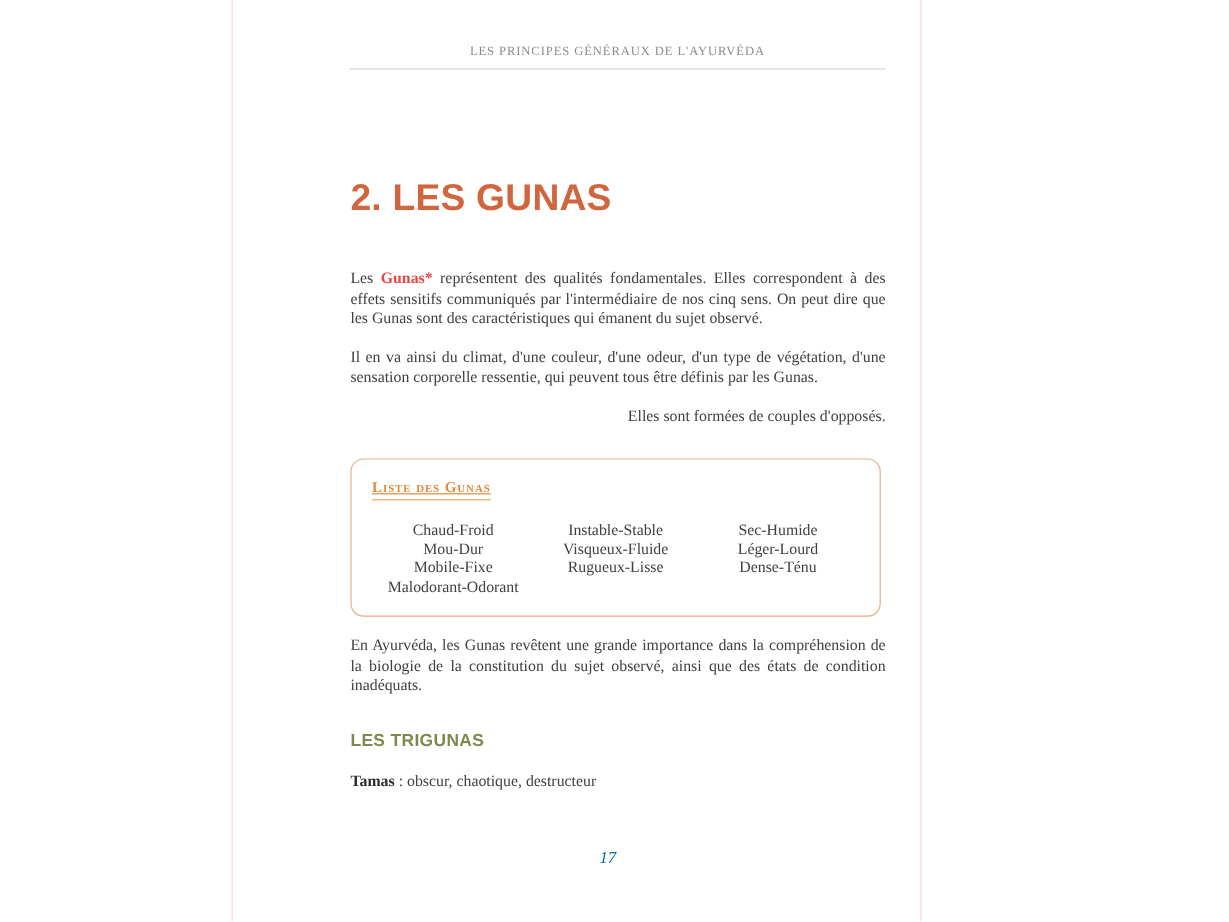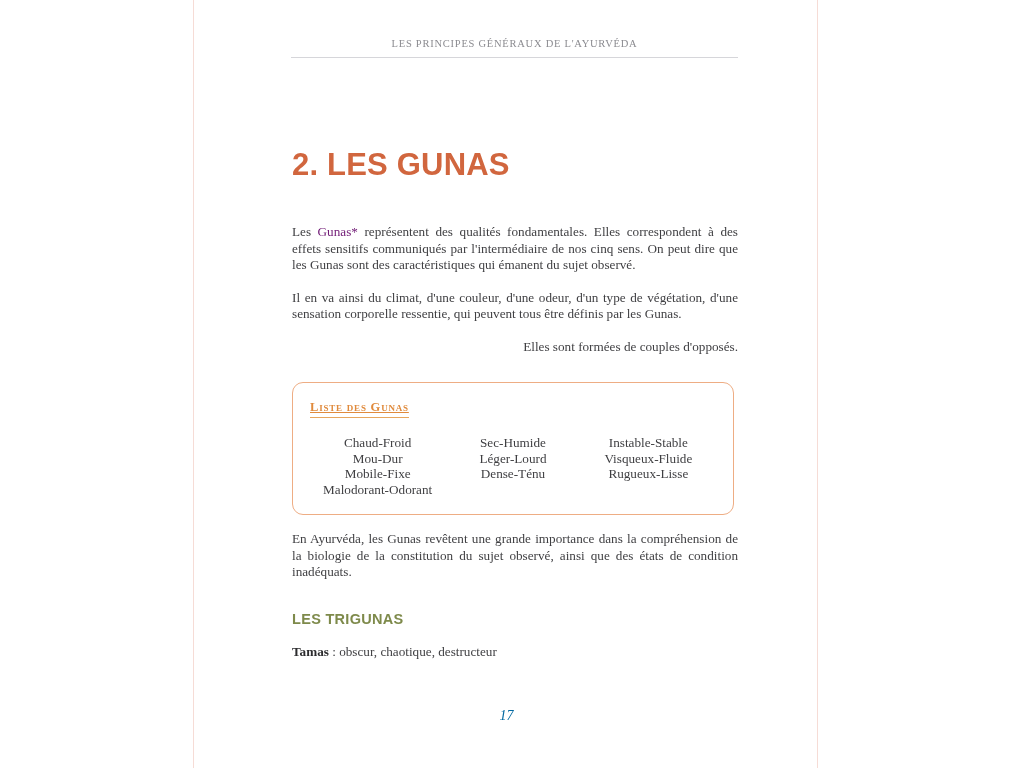--- a/index.html
+++ b/index.html
@@ -14,21 +14,21 @@
     overflow: hidden;
     font-family: "Liberation Serif", serif;
     color: #3a3a3a;
   }
 
   
   #page-sheet {
     position: absolute;
     left: 193px;
     top: 0;
-    width: 625px;
+    width: 575px;
     height: 768px;
     background: #ffffff;
     border-left: 1px solid #f6dcd6;
     border-right: 1px solid #f6dcd6;
     box-sizing: border-box;
   }
 
   
   #running-head {
     position: absolute;
@@ -74,21 +74,21 @@
     font-family: "Liberation Serif", serif;
     font-size: 13.2px;
     line-height: 16.5px;
     text-align: justify;
     color: #3f3f42;
   }
   p.p-intro  { margin-top: 42px; }
   p.p-next   { margin-top: 16px; }
   p.p-short  { margin-top: 16px; text-align: right; }
 
-  b.bold-term { font-weight: normal; color: #701a75; }
+  b.bold-term { font-weight: bold; color: #ef4444; }
 
   
   #guna-box {
     margin-top: 27px;
     border: 1px solid #eead84;
     border-radius: 11px;
     padding: 14px 17px 16px 17px;
     box-sizing: border-box;
     width: 442px;
     background: #ffffff;
@@ -185,31 +185,31 @@
       <div id="guna-columns">
 
         <div class="guna-col">
           <div class="guna-item">Chaud-Froid</div>
           <div class="guna-item">Mou-Dur</div>
           <div class="guna-item">Mobile-Fixe</div>
           <div class="guna-item">Malodorant-Odorant</div>
         </div>
 
         <div class="guna-col">
+          <div class="guna-item">Instable-Stable</div>
+          <div class="guna-item">Visqueux-Fluide</div>
+          <div class="guna-item">Rugueux-Lisse</div>
+        </div>
+
+        <div class="guna-col">
           <div class="guna-item">Sec-Humide</div>
           <div class="guna-item">Léger-Lourd</div>
           <div class="guna-item">Dense-Ténu</div>
         </div>
 
-        <div class="guna-col">
-          <div class="guna-item">Instable-Stable</div>
-          <div class="guna-item">Visqueux-Fluide</div>
-          <div class="guna-item">Rugueux-Lisse</div>
-        </div>
-
       </div>
     </div>
 
     <p class="body-par p-next">En Ayurvéda, les Gunas revêtent une grande importance dans la compréhension de la biologie de la constitution du sujet observé, ainsi que des états de condition inadéquats.</p>
 
     <h2 id="subsection-title">LES TRIGUNAS</h2>
 
 
 
     <p class="guna-def"><span class="def-name">Tamas</span><span> : </span><span>obscur, chaotique, destructeur</span></p>

